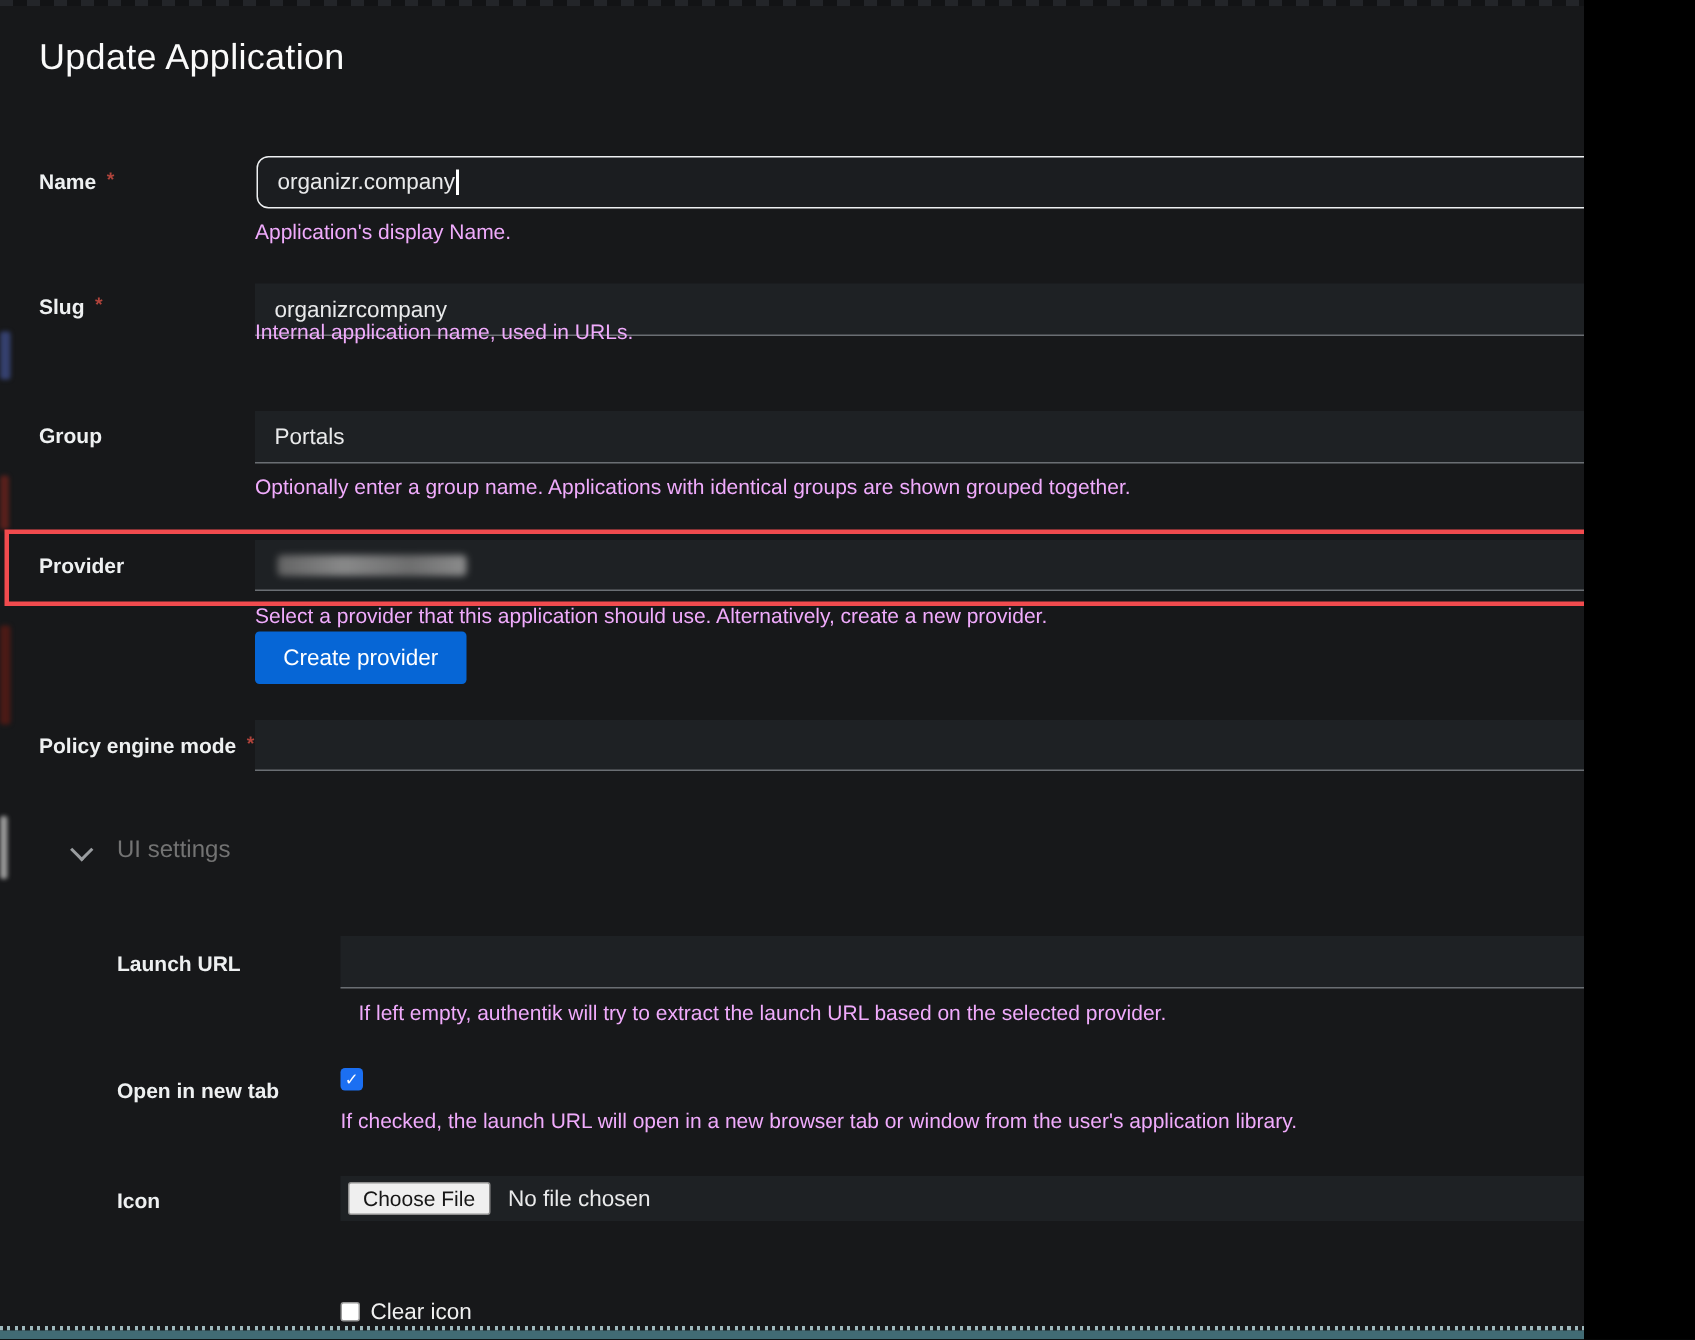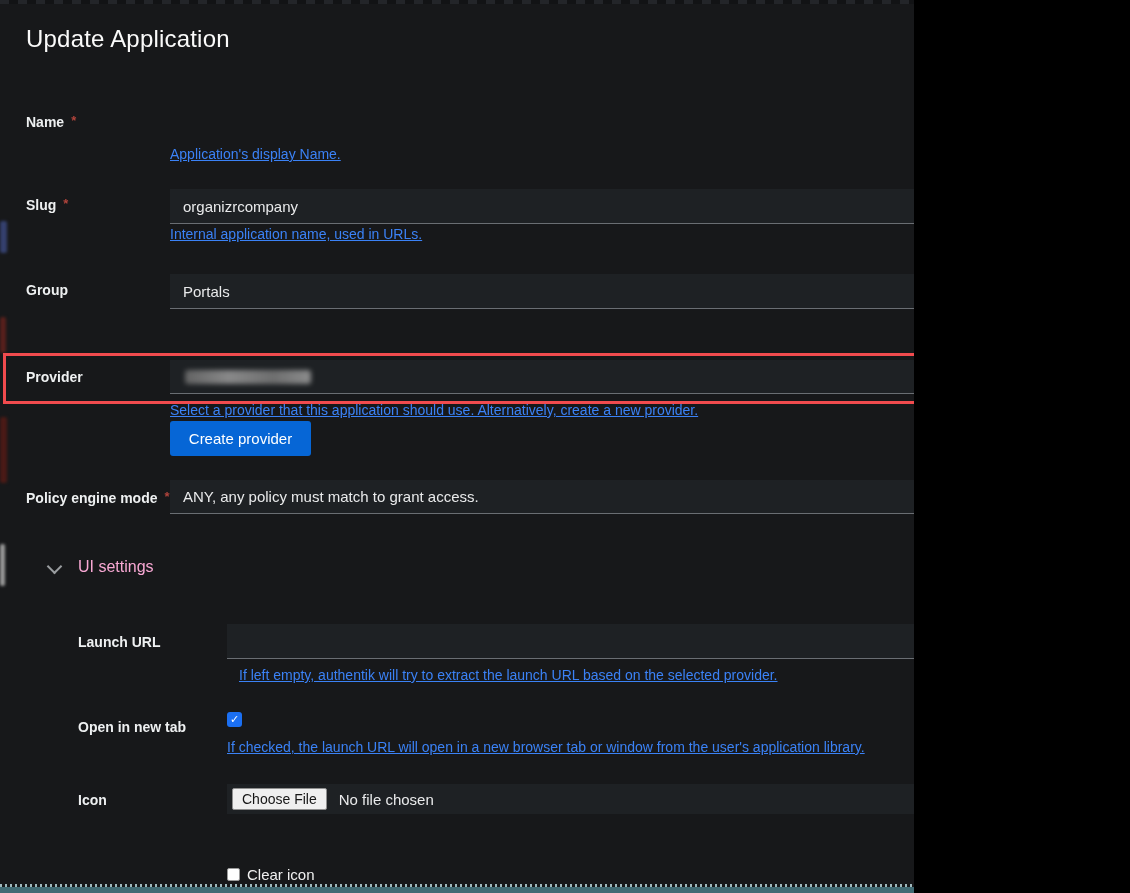--- a/index.html
+++ b/index.html
@@ -1,17 +1,17 @@
 <!DOCTYPE html>
 <html><head>
 <meta charset="utf-8">
 <style>
   html,body{margin:0;padding:0;background:#000;}
   .stage{
-    position:relative;width:914px;height:893px;overflow:hidden;
+    position:relative;width:1056px;height:893px;overflow:hidden;
     background:#17181a;
     font-family:"Liberation Sans","DejaVu Sans",sans-serif;
     color:#ececec;
   }
   .abs{position:absolute;}
   .top-dash{
     left:0;top:0;width:1107px;height:4px;
     background:repeating-linear-gradient(90deg,#232529 0 9px,#121315 9px 18px);
   }
   .modal-title{
@@ -25,21 +25,21 @@
   .req{color:#b1443c;font-size:13px;font-weight:700;margin-left:7px;position:relative;top:-2px;}
   .tinput{
     background:#1e2124;border:0;border-bottom:1px solid #6a6e73;
     display:flex;align-items:center;padding:0 13px;box-sizing:border-box;
     font-size:15px;color:#e9eaeb;
   }
   .tinput.focused{
     background:#1b1d20;border:1.5px solid #eef0f2;border-radius:8px;
   }
   .caret-bar{display:inline-block;width:1.5px;height:17px;background:#fff;margin-left:1px;}
-  .helper{font-size:14px;color:#3b82f6;white-space:nowrap;text-decoration:underline;}
+  .helper{font-size:14px;color:#f0abfc;white-space:nowrap;}
   .selectbox{
     background:#1e2124;border-bottom:1px solid #6a6e73;
     display:flex;align-items:center;padding:0 34px 0 13px;box-sizing:border-box;
     font-size:15px;color:#e9eaeb;cursor:pointer;
   }
   .sel-caret{
     position:absolute;right:14px;top:50%;margin-top:-2px;width:0;height:0;
     border-left:6px solid transparent;border-right:6px solid transparent;
     border-top:7px solid #0d0f12;
   }
@@ -53,21 +53,21 @@
   }
   .btn-primary{
     background:#0666d6;color:#fff;border:none;border-radius:3px;
     font-size:15px;font-family:inherit;display:flex;align-items:center;justify-content:center;
     cursor:pointer;
   }
   .chevron{
     width:9px;height:9px;border-right:2px solid #9a9da0;border-bottom:2px solid #9a9da0;
     transform:rotate(45deg);
   }
-  .section-title{font-size:16px;font-weight:400;color:#f9a8d4;}
+  .section-title{font-size:16px;font-weight:400;color:#737373;}
   .checkbox{
     box-sizing:border-box;display:flex;align-items:center;justify-content:center;cursor:pointer;
   }
   .checkbox.checked{background:#1b6ff2;border-radius:3px;color:#fff;font-size:11px;font-weight:700;}
   .checkbox.unchecked{background:#ffffff;border:1px solid #9a9a9a;border-radius:2px;}
   .file-row{
     background:#1e2124;display:flex;align-items:center;box-sizing:border-box;padding:0 0 0 5px;
     font-size:15px;color:#e9eaeb;
   }
   .file-btn{
@@ -105,49 +105,53 @@
   <div class="abs frag" style="left:0;top:317px;width:6px;height:36px;background:#58201c;"></div>
   <div class="abs frag" style="left:0;top:417px;width:7px;height:66px;background:#4b1a16;"></div>
   <div class="abs frag" style="left:0;top:544px;width:5px;height:42px;background:#9a9a9a;"></div>
 
   <div class="abs modal-title">Update Application</div>
   <button class="abs close-btn">✕</button>
 
   <div class="abs" style="left:26px;top:113px;">
     <span class="fld-label">Name</span><span class="req">*</span>
   </div>
+  <div class="abs tinput focused" style="left:171px;top:104px;width:910px;height:35px;">
+    <span>organizr.company</span>
+      <span class="caret-bar"></span>
+  </div>
   <div class="abs helper" style="left:170px;top:146px;">Application's display Name.</div>
 
   <div class="abs" style="left:26px;top:196px;">
     <span class="fld-label">Slug</span><span class="req">*</span>
   </div>
   <div class="abs tinput" style="left:170px;top:189px;width:912px;height:35px;">
     <span>organizrcompany</span>
   </div>
-  <div class="abs helper" style="left:170px;top:226px;">Internal application name, used in URLs.</div>
+  <div class="abs helper" style="left:170px;top:213px;">Internal application name, used in URLs.</div>
 
   <div class="abs fld-label" style="left:26px;top:282px;">Group</div>
   <div class="abs tinput" style="left:170px;top:274px;width:912px;height:35px;">
     <span>Portals</span>
   </div>
+  <div class="abs helper" style="left:170px;top:316px;">Optionally enter a group name. Applications with identical groups are shown grouped together.</div>
 
   <div class="abs fld-label" style="left:26px;top:369px;">Provider</div>
   <div class="abs selectbox" style="left:170px;top:360px;width:912px;height:34px;">
     <span class="redact-blob"></span>
     <span class="sel-caret"></span>
   </div>
   <div class="abs hl-box" style="left:3px;top:353px;width:1080px;height:45px;"></div>
   <div class="abs helper" style="left:170px;top:402px;">Select a provider that this application should use. Alternatively, create a new provider.</div>
   <button class="abs btn-primary" style="left:170px;top:421px;width:141px;height:35px;">Create provider</button>
 
   <div class="abs" style="left:26px;top:489px;">
     <span class="fld-label">Policy engine mode</span><span class="req">*</span>
   </div>
   <div class="abs selectbox" style="left:170px;top:480px;width:912px;height:34px;">
-    <span>ANY, any policy must match to grant access.</span>
     <span class="sel-caret"></span>
   </div>
 
   <div class="abs" style="left:44px;top:559px;width:20px;height:18px;display:flex;align-items:center;justify-content:center;cursor:pointer;">
     <span class="chevron" style="margin-top:-4px;"></span>
   </div>
   <div class="abs section-title" style="left:78px;top:558px;cursor:pointer;">UI settings</div>
 
   <div class="abs fld-label" style="left:78px;top:634px;">Launch URL</div>
   <div class="abs tinput" style="left:227px;top:624px;width:855px;height:35px;">

